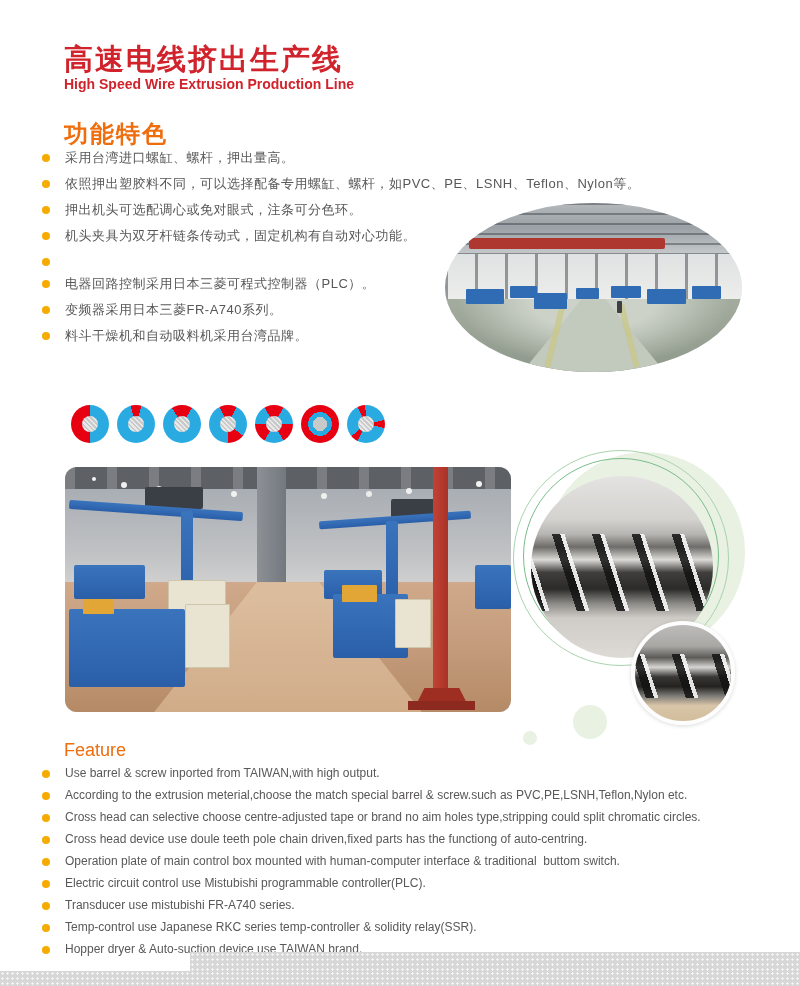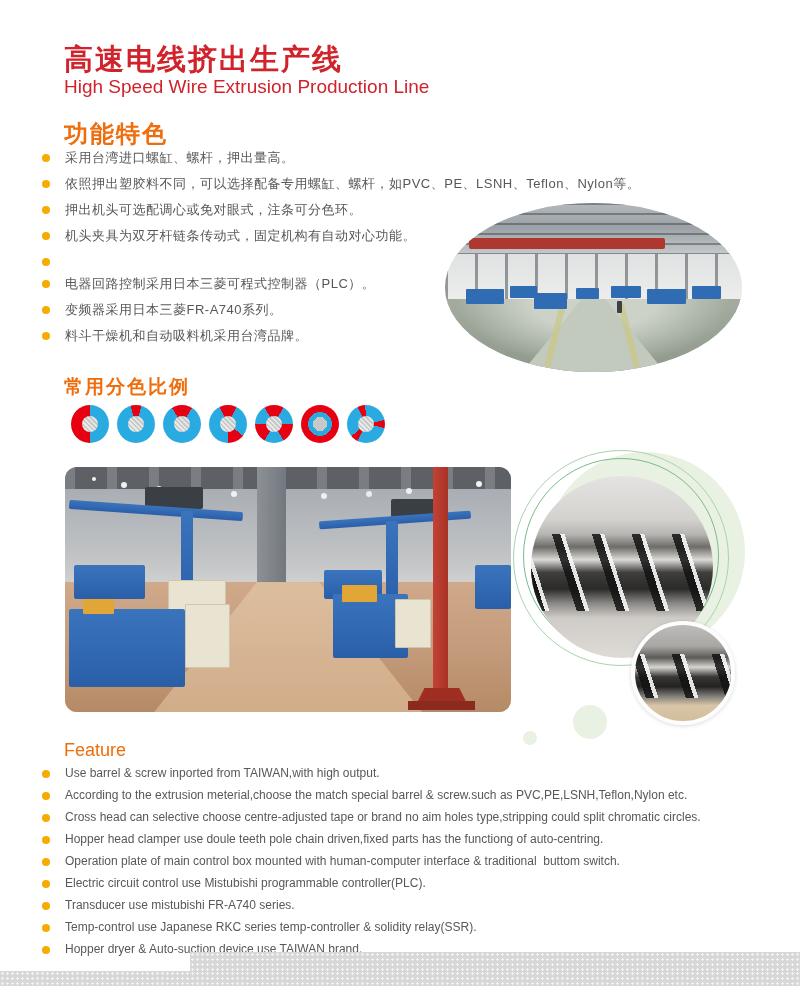--- a/index.html
+++ b/index.html
@@ -9,21 +9,21 @@
     --swatch-blue:#29abe2;
     --swatch-red:#e60012;
     --body-text:#595757;
   }
   *{margin:0;padding:0;box-sizing:border-box;}
   body{background:#fff;font-family:"Liberation Sans","DejaVu Sans",sans-serif;}
   .page{position:relative;width:800px;height:986px;margin:0 auto;background:#fff;overflow:hidden;}
 
   
   .title-cn{position:absolute;left:64px;top:40px;font-size:29px;font-weight:bold;color:var(--title-red);letter-spacing:2px;}
-  .title-en{position:absolute;left:64px;top:76px;font-size:19px;font-weight:normal;color:var(--title-red);}
+  .title-en{position:absolute;left:64px;top:76px;font-size:14px;font-weight:bold;color:var(--title-red);}
   .h-orange{position:absolute;font-weight:bold;color:var(--heading-orange);}
   .h-feat-cn{left:64px;top:118px;font-size:24px;letter-spacing:2px;}
   .h-ratio{left:64px;top:374px;font-size:19px;letter-spacing:2px;}
   .h-feat-en{left:64px;top:740px;font-size:18px;font-weight:normal;}
 
   ul.list{position:absolute;list-style:none;}
   ul.list li{display:flex;align-items:flex-start;white-space:nowrap;}
   .dot{flex:0 0 auto;width:8px;height:8px;border-radius:50%;background:var(--bullet-dot);margin:4px 15px 0 0;}
   ul.cn{left:42px;top:150px;width:640px;}
   ul.cn li{margin-bottom:10px;}
@@ -169,21 +169,20 @@
     <div class="ov-m" style="left:7%;top:51%;width:13%;height:9%;"></div>
     <div class="ov-m" style="left:22%;top:49%;width:9%;height:7%;"></div>
     <div class="ov-m" style="left:30%;top:53%;width:11%;height:10%;"></div>
     <div class="ov-m" style="left:44%;top:50%;width:8%;height:7%;"></div>
     <div class="ov-m" style="left:56%;top:49%;width:10%;height:7%;"></div>
     <div class="ov-m" style="left:68%;top:51%;width:13%;height:9%;"></div>
     <div class="ov-m" style="left:83%;top:49%;width:10%;height:8%;"></div>
     <div class="ov-p" style="left:58%;top:58%;width:1.6%;height:7%;"></div>
   </div>
 
-  <h3 class="h-orange h-ratio">常用分色比例</h3>
 
   <div class="swrow">
 
       <span class="sw half"></span>
 
       <span class="sw wedge-small"></span>
 
       <span class="sw wedge-large"></span>
 
       <span class="sw wedge-double"></span>
@@ -249,21 +248,21 @@
         <span class="txt">According to the extrusion meterial,choose the match special barrel &amp; screw.such as PVC,PE,LSNH,Teflon,Nylon etc.</span>
       </li>
 
       <li>
         <span class="dot"></span>
         <span class="txt">Cross head can selective choose centre-adjusted tape or brand no aim holes type,stripping could split chromatic circles.</span>
       </li>
 
       <li>
         <span class="dot"></span>
-        <span class="txt">Hopper head clamper use doule teeth pole chain driven,fixed parts has the functiong of auto-centring.</span>
+        <span class="txt">Cross head device use doule teeth pole chain driven,fixed parts has the functiong of auto-centring.</span>
       </li>
 
       <li>
         <span class="dot"></span>
         <span class="txt">Operation plate of main control box mounted with human-computer interface &amp; traditional  buttom switch.</span>
       </li>
 
       <li>
         <span class="dot"></span>
         <span class="txt">Electric circuit control use Mistubishi programmable controller(PLC).</span>

